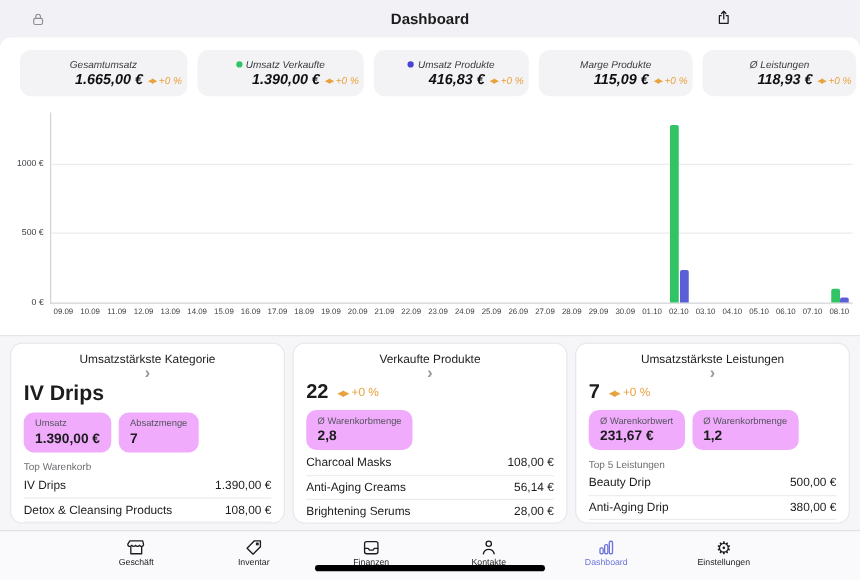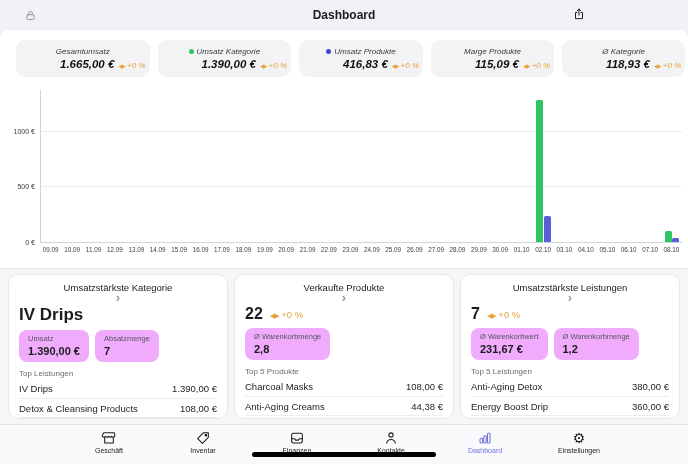--- a/index.html
+++ b/index.html
@@ -116,21 +116,21 @@
         <span>Gesamtumsatz</span>
       </div>
     <div class="kpi-value-row">
         <span class="kpi-value">1.665,00 €</span>
       <span class="delta"><span class="tri">◀▶</span> <span>+0 %</span></span>
       </div>
   </div>
   <div class="kpi">
     <div class="kpi-label">
         <span class="dot" style="background: rgb(48, 196, 101);"></span>
-        <span>Umsatz Kategorie</span>
+        <span>Umsatz Verkaufte</span>
       </div>
     <div class="kpi-value-row">
         <span class="kpi-value">1.390,00 €</span>
       <span class="delta"><span class="tri">◀▶</span> <span>+0 %</span></span>
       </div>
   </div>
   <div class="kpi">
     <div class="kpi-label">
         <span class="dot" style="background: rgb(71, 67, 214);"></span>
         <span>Umsatz Produkte</span>
@@ -144,21 +144,21 @@
     <div class="kpi-label">
         <span>Marge Produkte</span>
       </div>
     <div class="kpi-value-row">
         <span class="kpi-value">115,09 €</span>
       <span class="delta"><span class="tri">◀▶</span> <span>+0 %</span></span>
       </div>
   </div>
   <div class="kpi">
     <div class="kpi-label">
-        <span>Ø Kategorie</span>
+        <span>Ø Leistungen</span>
       </div>
     <div class="kpi-value-row">
         <span class="kpi-value">118,93 €</span>
       <span class="delta"><span class="tri">◀▶</span> <span>+0 %</span></span>
       </div>
   </div>
 </div>
 
 <div class="chart">
   <div class="plot">
@@ -217,21 +217,21 @@
     <div class="statboxes">
       <div class="statbox">
         <div class="statbox-label">Umsatz</div>
         <div class="statbox-value">1.390,00 €</div>
       </div>
       <div class="statbox">
         <div class="statbox-label">Absatzmenge</div>
         <div class="statbox-value">7</div>
       </div>
     </div>
-    <div class="list-title">Top Leistungen</div>
+    <div class="list-title">Top Warenkorb</div>
     <div class="rows">
       <div class="row">
         <span class="row-name">IV Drips</span>
         <span class="row-value">1.390,00 €</span>
         </div>
       <div class="row">
         <span class="row-name">Detox &amp; Cleansing Products</span>
         <span class="row-value">108,00 €</span>
         </div>
       <div class="row">
@@ -249,29 +249,28 @@
     <div class="bignum-row">
       <span class="bignum">22</span>
       <span class="delta delta-big"><span class="tri">◀▶</span> <span>+0 %</span></span>
     </div>
     <div class="statboxes">
       <div class="statbox">
         <div class="statbox-label">Ø Warenkorbmenge</div>
         <div class="statbox-value">2,8</div>
       </div>
     </div>
-    <div class="list-title">Top 5 Produkte</div>
     <div class="rows">
       <div class="row">
         <span class="row-name">Charcoal Masks</span>
         <span class="row-value">108,00 €</span>
         </div>
       <div class="row">
         <span class="row-name">Anti-Aging Creams</span>
-        <span class="row-value">44,38 €</span>
+        <span class="row-value">56,14 €</span>
         </div>
       <div class="row">
         <span class="row-name">Brightening Serums</span>
         <span class="row-value">28,00 €</span>
         </div>
     </div>
   </div>
 
   <div class="card">
     <div class="card-head">
@@ -288,21 +287,25 @@
         <div class="statbox-value">231,67 €</div>
       </div>
       <div class="statbox">
         <div class="statbox-label">Ø Warenkorbmenge</div>
         <div class="statbox-value">1,2</div>
       </div>
     </div>
     <div class="list-title">Top 5 Leistungen</div>
     <div class="rows">
       <div class="row">
-        <span class="row-name">Anti-Aging Detox</span>
+        <span class="row-name">Beauty Drip</span>
+        <span class="row-value">500,00 €</span>
+        </div>
+      <div class="row">
+        <span class="row-name">Anti-Aging Drip</span>
         <span class="row-value">380,00 €</span>
         </div>
       <div class="row">
         <span class="row-name">Energy Boost Drip</span>
         <span class="row-value">360,00 €</span>
         </div>
     </div>
   </div>
 </div>
 

